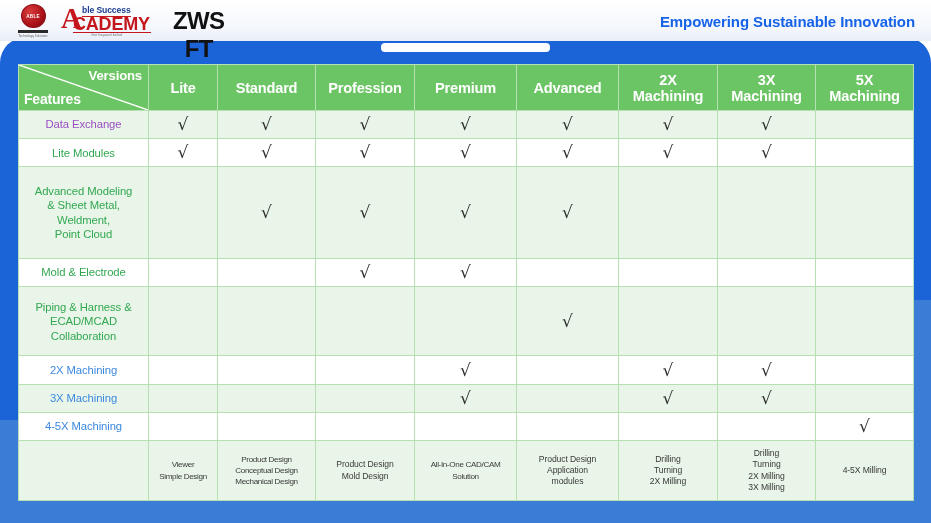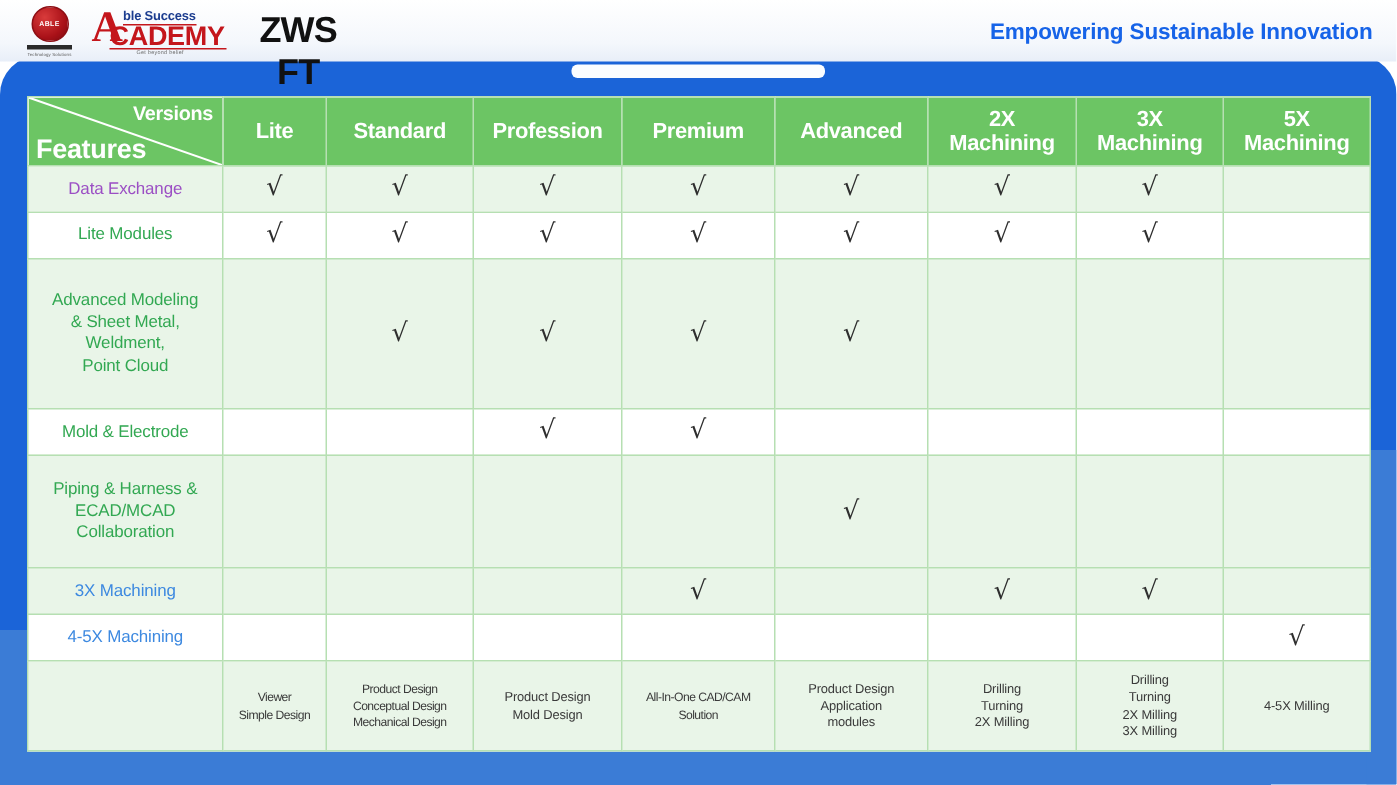--- a/index.html
+++ b/index.html
@@ -236,21 +236,21 @@
     position: absolute;
     right: 6px; top: 3px;
     font-size: 13.2px;
     font-weight: bold;
     color: #ffffff;
     line-height: 15px;
   }
   th.corner .lbl-features {
     position: absolute;
     left: 5px; bottom: 3px;
-    font-size: 18px;
+    font-size: 14px;
     font-weight: bold;
     color: #ffffff;
     line-height: 15px;
   }
   th.two-line { line-height: 16px; }
 
   
   tbody tr.odd td { background: #e9f5e8; margin-top: 36px; }
   tbody tr.even td { background: #ffffff; }
 
@@ -439,20 +439,33 @@
             </td>
             <td class="chk"></td>
             <td class="chk"></td>
             <td class="chk"></td>
             <td class="chk"></td>
             <td class="chk"><span>√</span></td>
             <td class="chk"></td>
             <td class="chk"></td>
             <td class="chk"></td>
           </tr>
+          <tr class="even">
+            <td class="feat c-blue">
+              <div>2X Machining</div>
+            </td>
+            <td class="chk"></td>
+            <td class="chk"></td>
+            <td class="chk"></td>
+            <td class="chk"><span>√</span></td>
+            <td class="chk"></td>
+            <td class="chk"><span>√</span></td>
+            <td class="chk"><span>√</span></td>
+            <td class="chk"></td>
+          </tr>
           <tr class="odd">
             <td class="feat c-blue">
               <div>3X Machining</div>
             </td>
             <td class="chk"></td>
             <td class="chk"></td>
             <td class="chk"></td>
             <td class="chk"><span>√</span></td>
             <td class="chk"></td>
             <td class="chk"><span>√</span></td>

